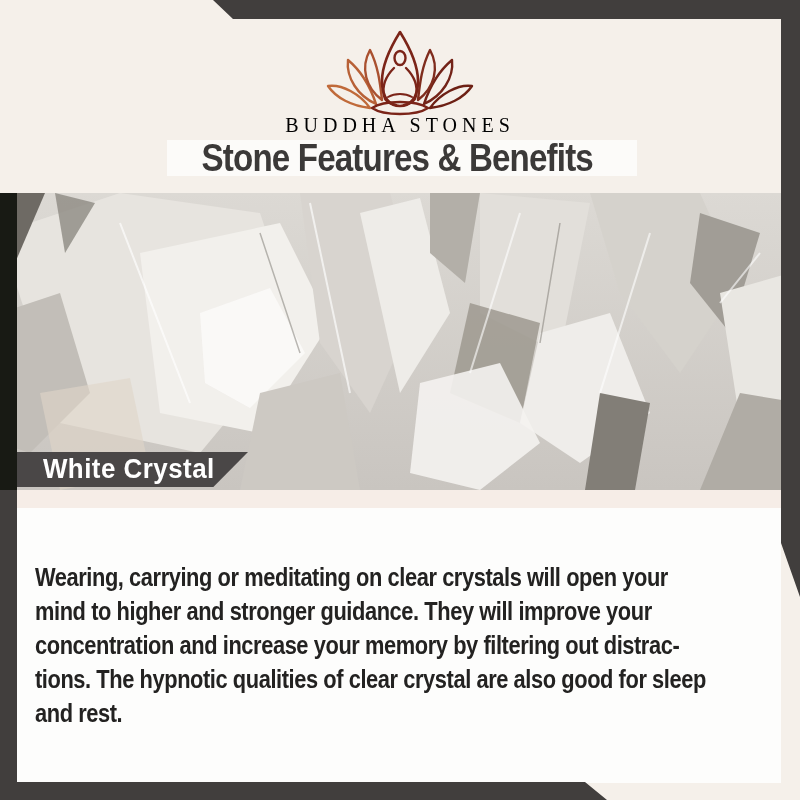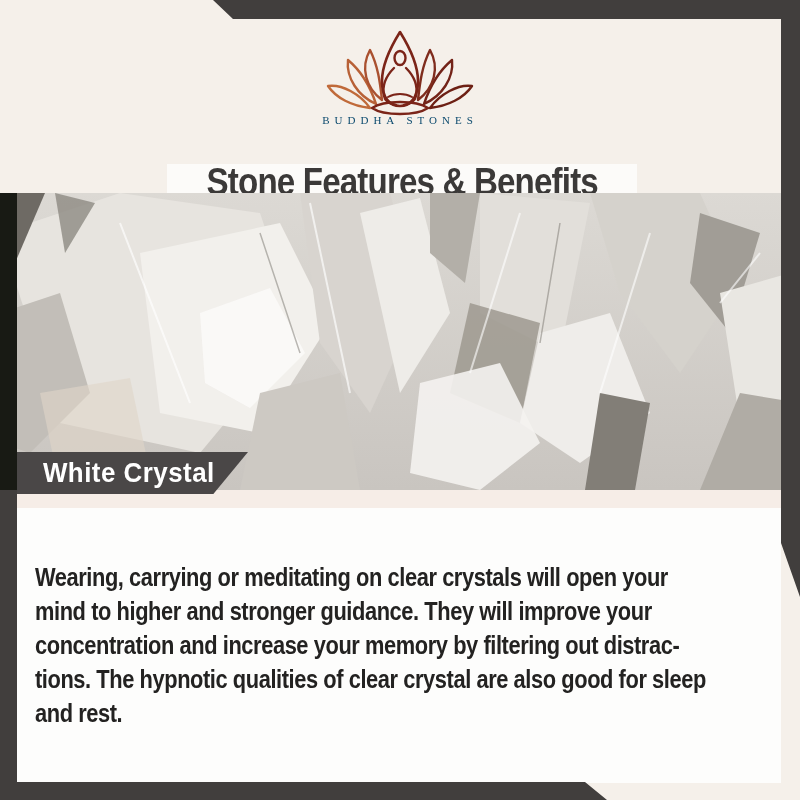--- a/index.html
+++ b/index.html
@@ -6,38 +6,38 @@
   body{
     width:800px;height:800px;position:relative;overflow:hidden;
     background:#f5f0ea;
     font-family:"Liberation Sans", sans-serif;
   }
   
   .logo-wrap{position:absolute;left:0;top:0;width:800px;height:140px;text-align:center;}
   .lotus{position:absolute;left:320px;top:26px;width:160px;height:95px;}
   .brand-name{
     position:absolute;left:0;top:114px;width:800px;text-align:center;
-    font-family:"Liberation Serif", serif;font-size:11px;letter-spacing:5px;
-    color:#0c4a6e;font-weight:400;
+    font-family:"Liberation Serif", serif;font-size:20px;letter-spacing:5px;
+    color:#000000;font-weight:400;
   }
   
   .title-band{
     position:absolute;left:167px;top:140px;width:470px;height:36px;
-    background:#fcfbf9;display:flex;align-items:center;justify-content:center;margin-top:24px;
+    background:#fcfbf9;display:flex;align-items:center;
   }
   .title-band .title-text{
     display:inline-block;font-size:39px;font-weight:700;color:#3b3938;
     letter-spacing:-1px;transform:scaleX(.85);transform-origin:center;
     white-space:nowrap;
   }
   
   .photo{position:absolute;left:0;top:193px;width:800px;height:297px;}
   
   .stone-label{
-    position:absolute;left:17px;top:452px;width:231px;height:42px;
+    position:absolute;left:17px;top:452px;width:231px;height:35px;
     background:#4a4747;z-index:4;
     clip-path:polygon(0 0,100% 0,85% 100%,0 100%);
     display:flex;align-items:center;
   }
   .stone-label .label-text{
     color:#ffffff;font-size:27px;font-weight:700;letter-spacing:.5px;
     padding-left:27px;white-space:nowrap;transform:scaleX(.96);transform-origin:left;
   }
   
   .content-box{

